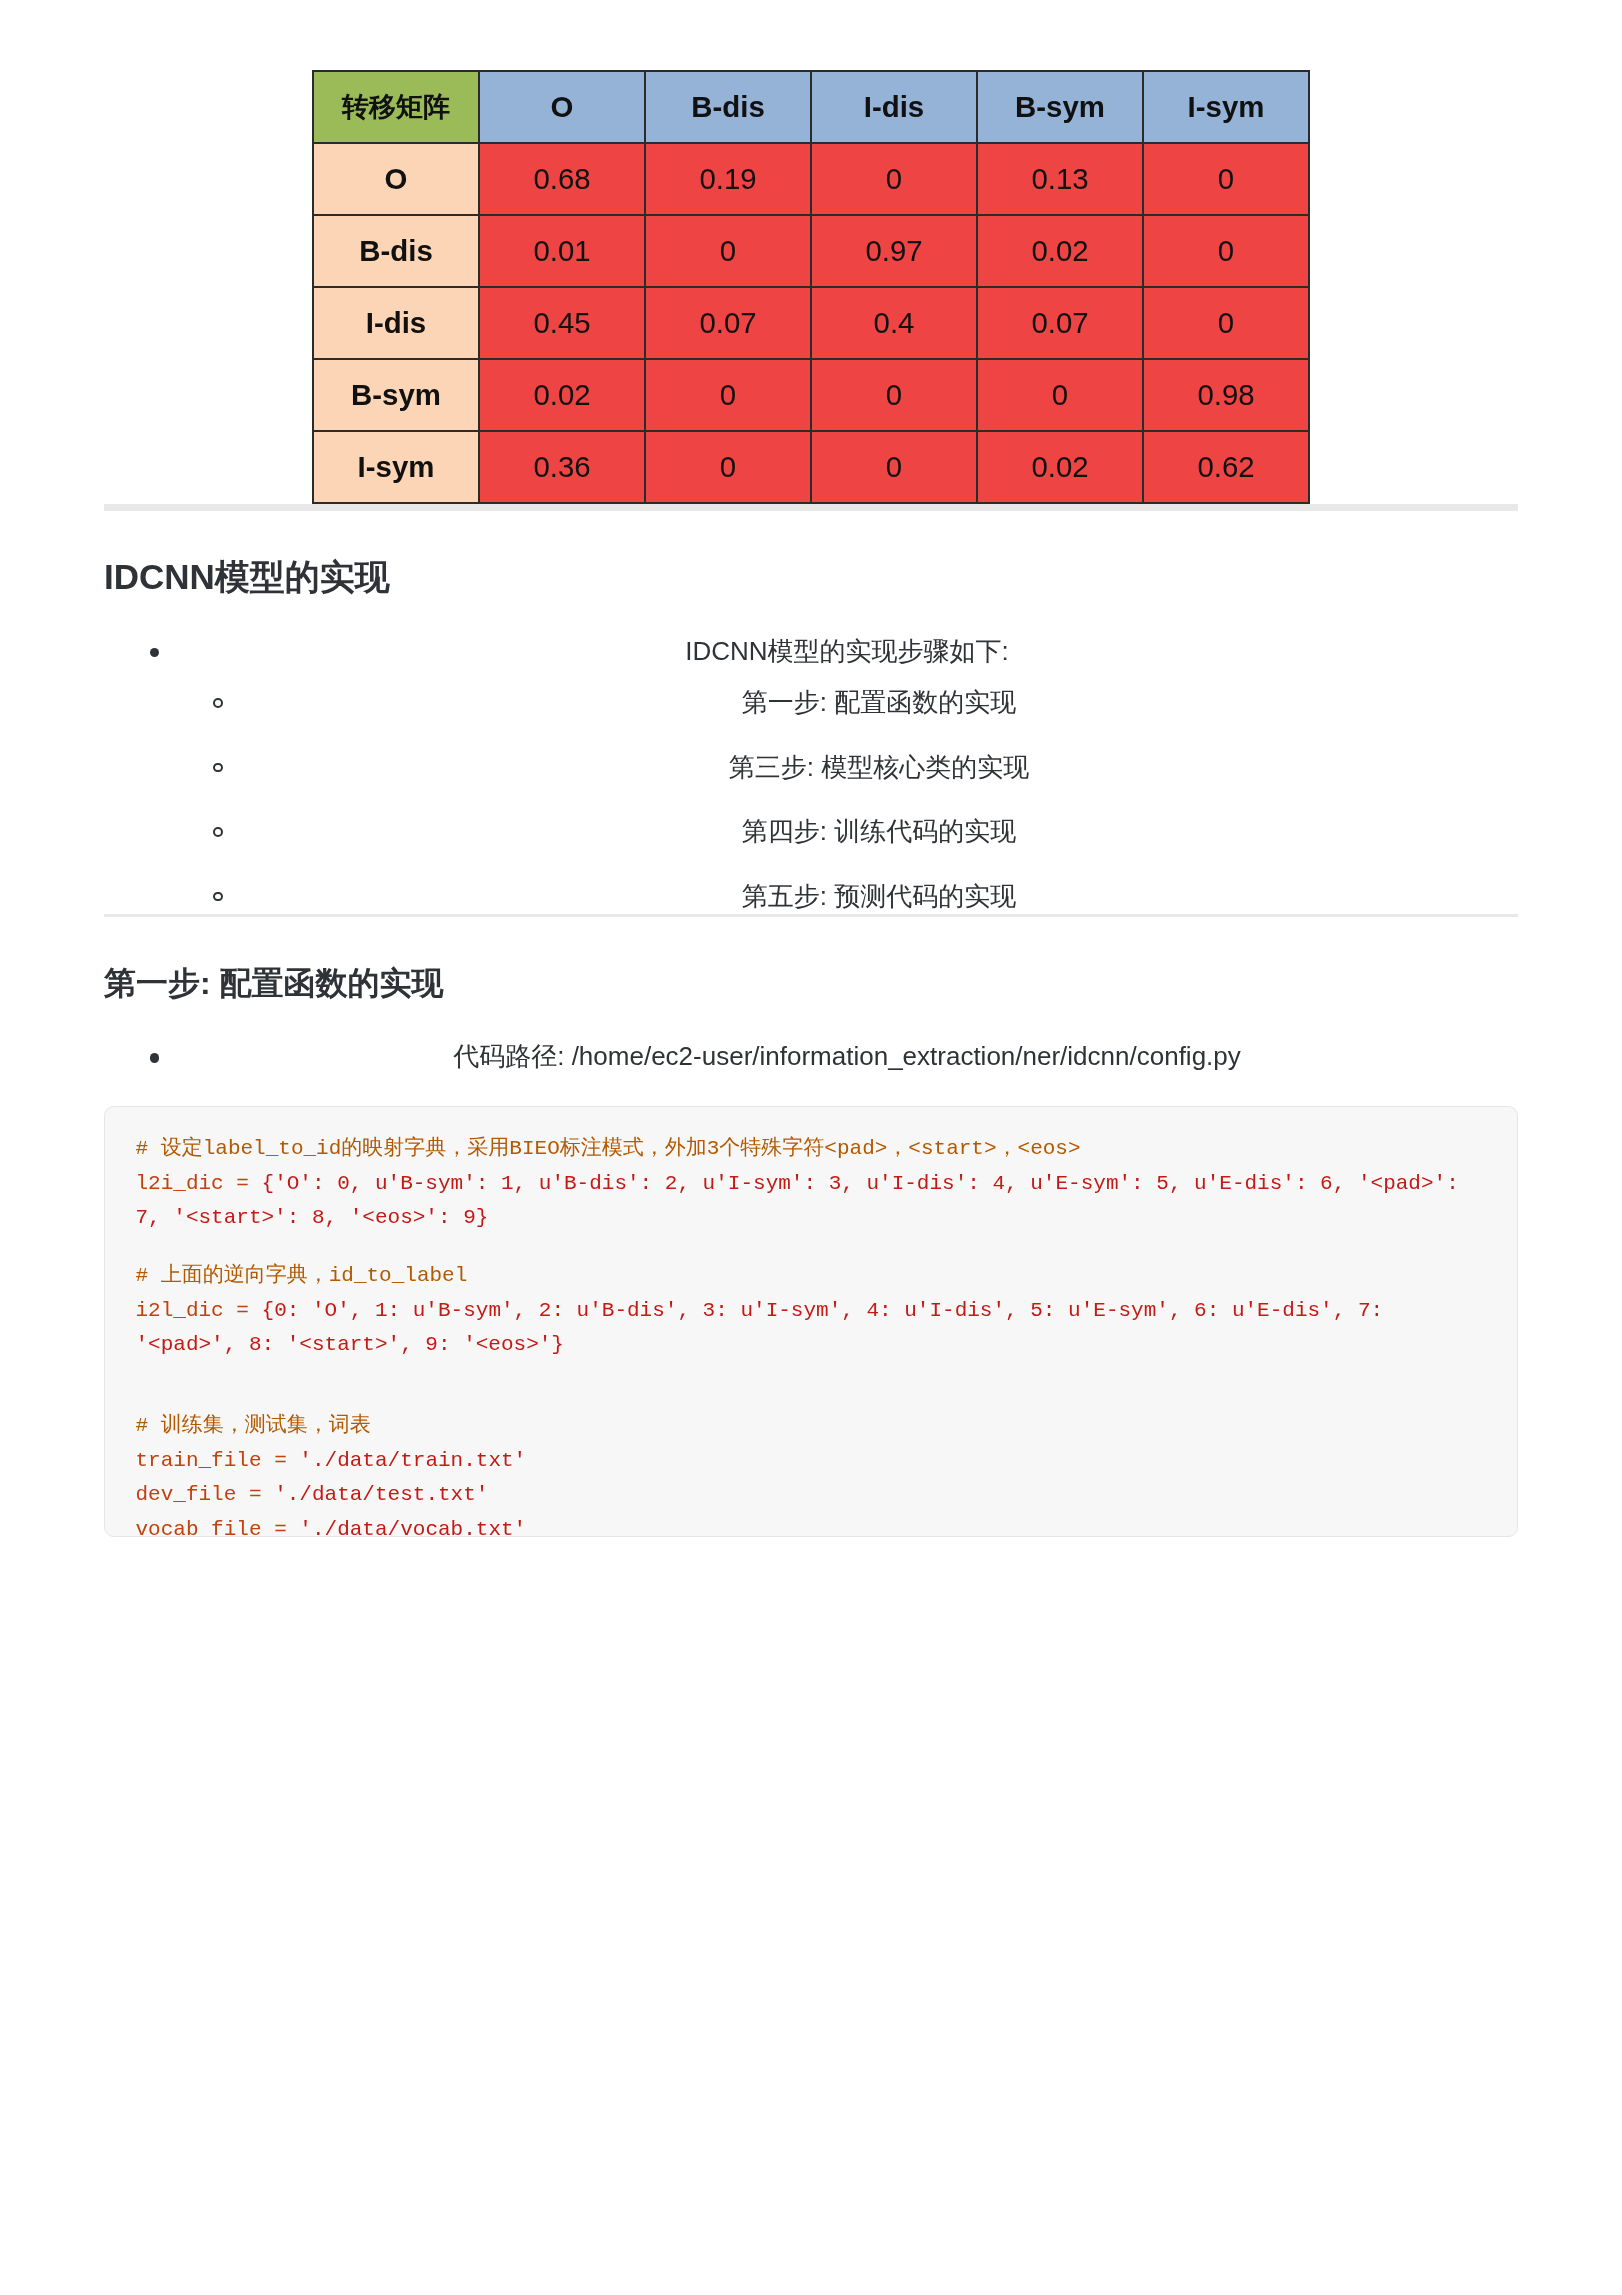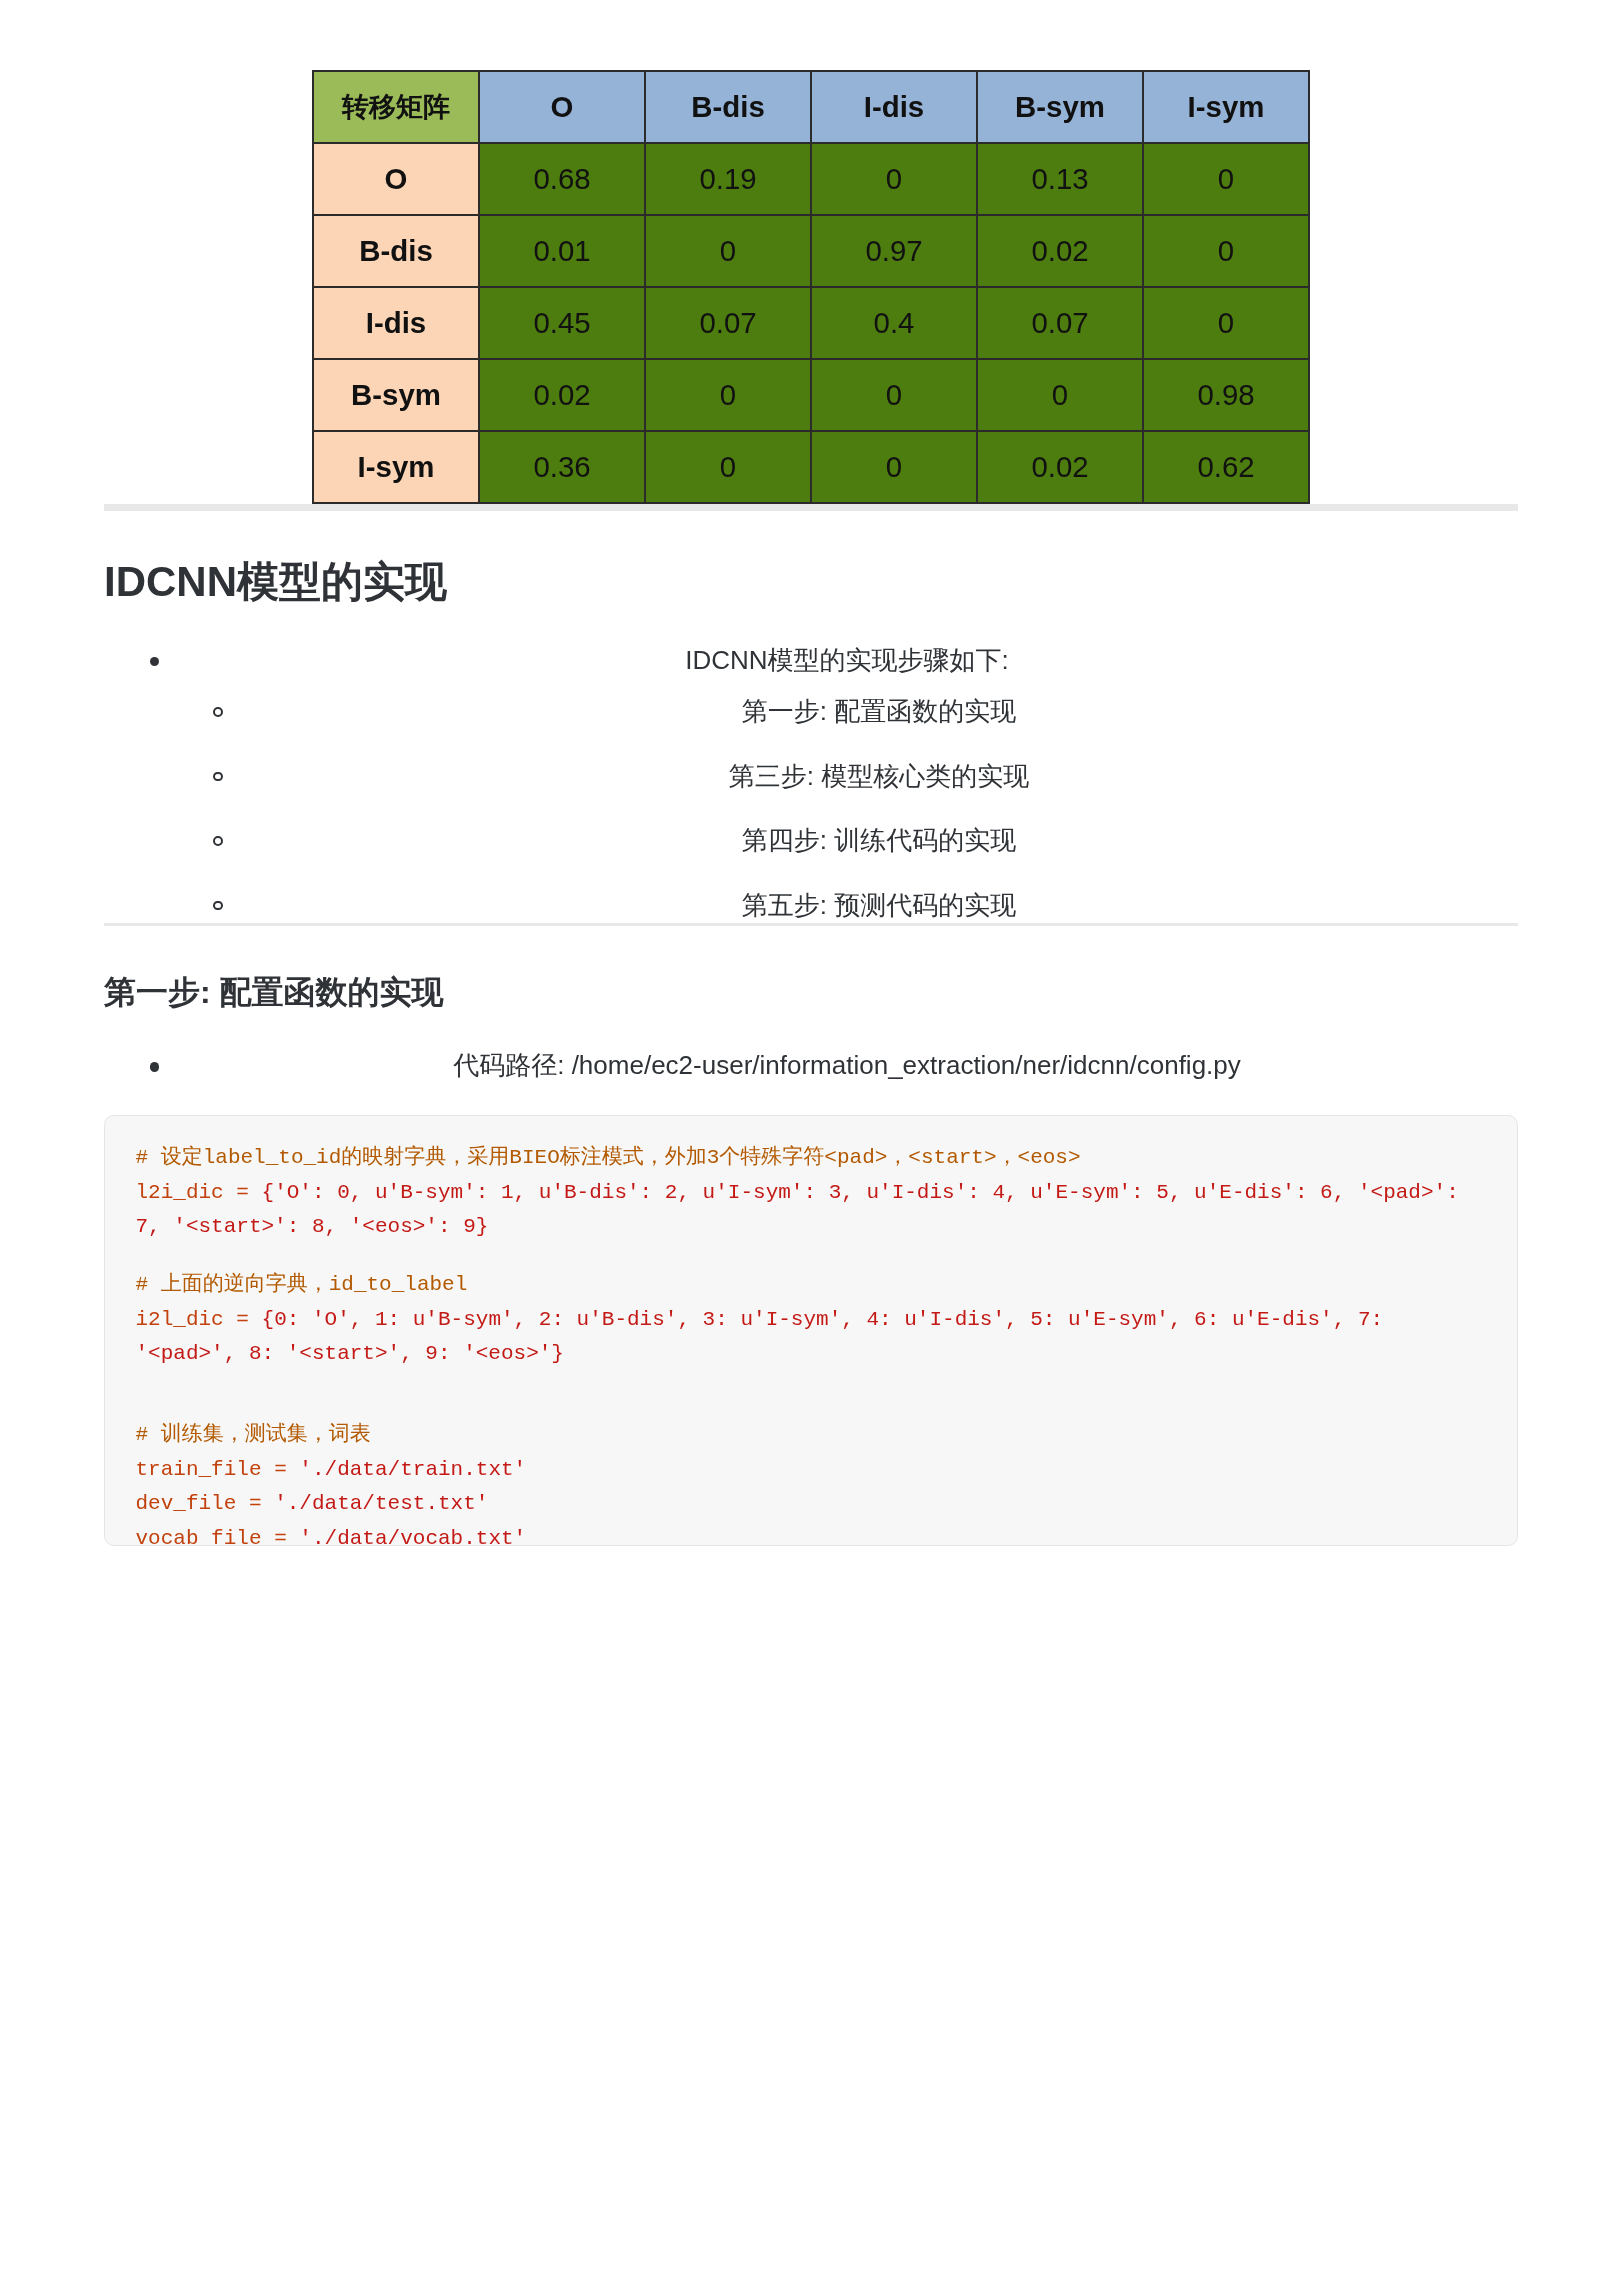--- a/index.html
+++ b/index.html
@@ -35,21 +35,21 @@
   }
   table.matrix td, table.matrix th {
     border: 2.2px solid #2b2b2b;
     width: 164px;
     height: 70px;
     text-align: center;
     vertical-align: middle;
     font-size: 29.4px;
     font-weight: bold;
     color: #111111;
-    background: #4d7c0f;
+    background: #ef4444;
     padding: 0;
   }
   table.matrix th.corner {
     background: #9bbb59;
     width: 164px;
     font-size: 27px;
   }
   table.matrix th.colhead {
     background: #95b3d7;
   }
@@ -67,21 +67,21 @@
     height: 3.3px;
     background: #e8e8e8;
     margin: 0;
   }
   .rule-1 { margin-top: 147px; }
   .rule-2 { margin-top: 55px; }
   .rule-3 { margin-top: 49px; }
 
   
   h1.h-main {
-    font-size: 42px;
+    font-size: 35px;
     font-weight: bold;
     color: #2f3337;
     margin: 43px 0 0 0;
     letter-spacing: 0px;
   }
   h2.h-sub {
     font-size: 32px;
     font-weight: bold;
     color: #2f3337;
     margin: 45px 0 0 0;

